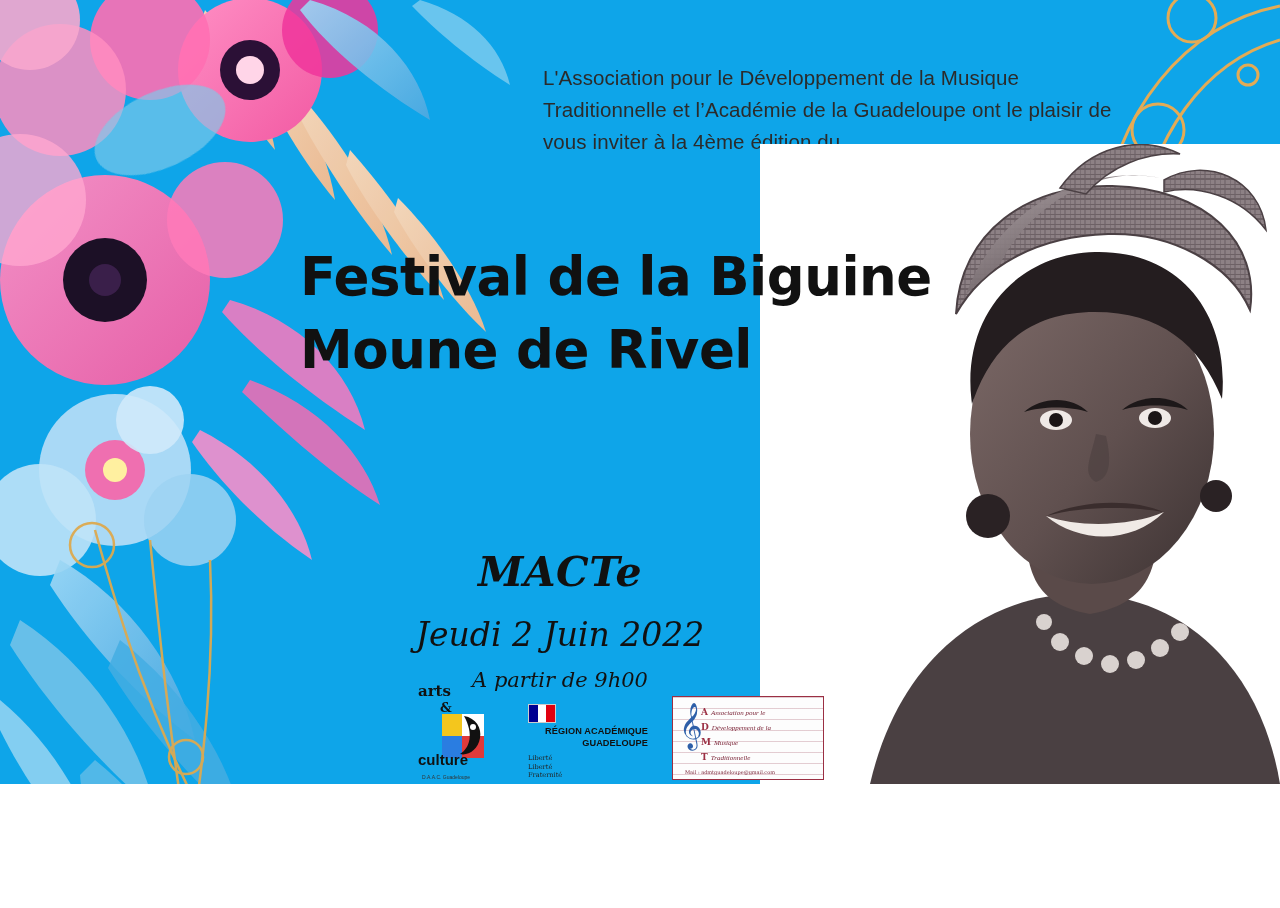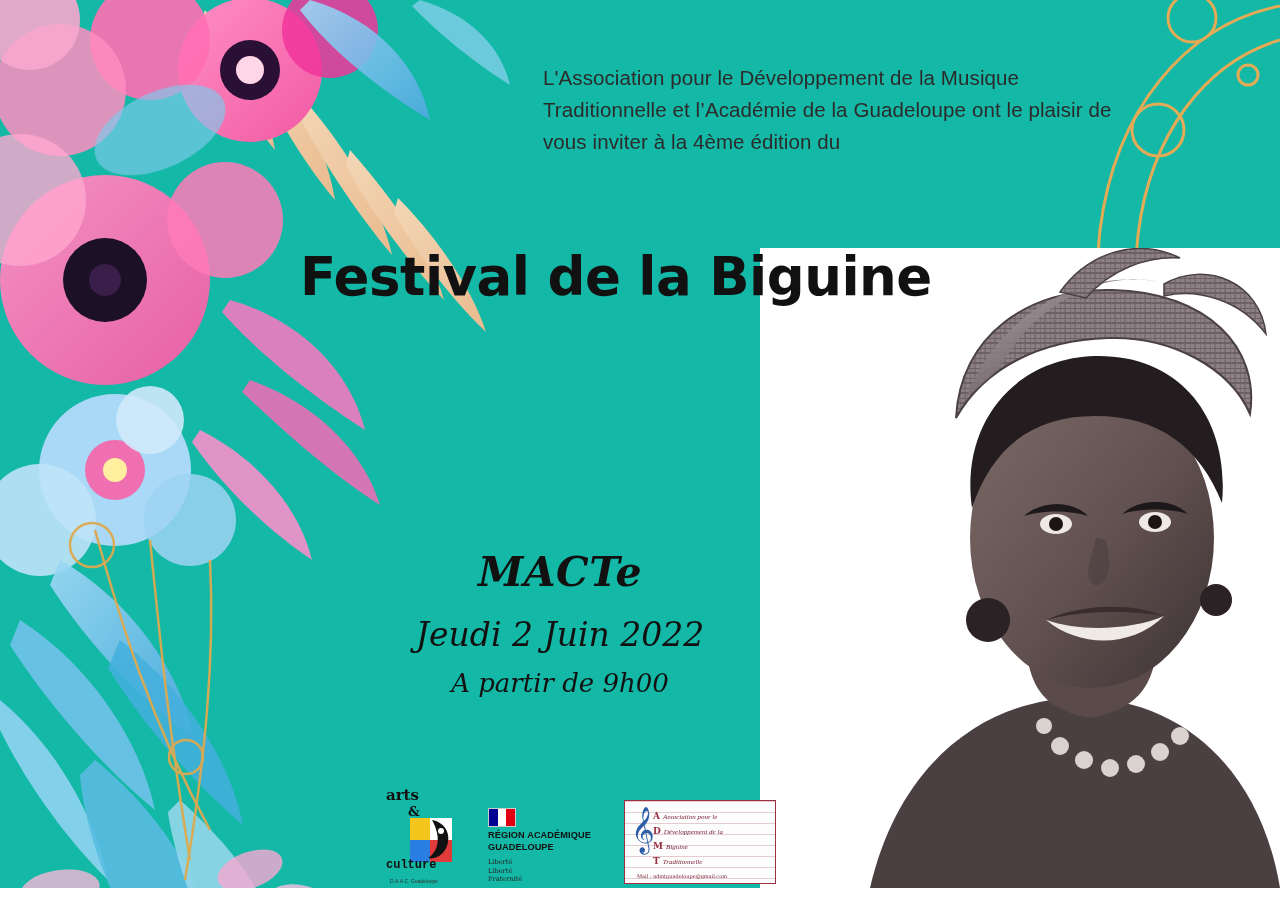--- a/index.html
+++ b/index.html
@@ -6,23 +6,23 @@
     margin: 0;
     padding: 0;
     background: #ffffff;
   }
   body {
     font-family: "Liberation Sans", sans-serif;
   }
   .poster {
     position: relative;
     width: 1280px;
-    height: 888px;
+    height: 784px;
     overflow: hidden;
-    background: #14b8a6;
+    background: #0ea5e9;
   }
 
   
   .floral {
     position: absolute;
     left: 0;
     top: 0;
     width: 540px;
     height: 908px;
     pointer-events: none;
@@ -91,43 +91,43 @@
     font-size: 41px;
     letter-spacing: 0.5px;
   }
   .venue-date {
     font-style: italic;
     font-size: 33px;
     margin-top: 19px;
   }
   .venue-time {
     font-style: italic;
-    font-size: 26px;
+    font-size: 21px;
     margin-top: 14px;
   }
 
   
   .portrait {
     position: absolute;
     right: 0px;
     bottom: 0px;
     width: 520px;
     height: 640px;
     overflow: hidden;
     z-index: 3;
   }
 
   
   .logos {
     position: absolute;
-    left: 384px;
+    left: 416px;
     bottom: 4px;
     display: flex;
     align-items: flex-end;
-    gap: 16px;
+    gap: 24px;
     z-index: 5;
     margin-top: 25px;
   }
   .logo-arts {
     width: 86px;
     height: 100px;
     position: relative;
   }
   .logo-arts .arts-word {
     position: absolute;
@@ -144,23 +144,23 @@
     top: 20px;
     font-family: "DejaVu Serif", serif;
     font-weight: bold;
     font-size: 13px;
     color: #111;
   }
   .logo-arts .culture-word {
     position: absolute;
     left: 2px;
     bottom: 12px;
-    font-family: Liberation Mono, monospace;
-    font-weight: bold;
-    font-size: 12px;
+    font-family: Liberation Sans, sans-serif;
+    font-weight: bold;
+    font-size: 15px;
     color: #111;
     text-align: center;
   }
   .logo-arts .sub {
     position: absolute;
     left: 6px;
     bottom: 0px;
     font-size: 5px;
     color: #333;
   }
@@ -188,20 +188,21 @@
   .marianne i { display: block; width: 33.34%; height: 100%; }
   .marianne .b { background: #000091; }
   .marianne .w { background: #ffffff; }
   .marianne .r { background: #e1000f; }
   .region-title {
     font-size: 9.2px;
     font-weight: bold;
     color: #111;
     line-height: 1.25;
     letter-spacing: 0.1px;
+    text-align: right;
   }
   .region-motto {
     margin-top: 5px;
     font-family: "DejaVu Serif", serif;
     font-size: 6.6px;
     color: #222;
     line-height: 1.3;
   }
 
   .logo-admt {
@@ -371,20 +372,21 @@
     <g fill="none" stroke="#e3ab55" stroke-width="3">
       <path d="M210 0 C150 70 120 170 130 270 C137 340 160 390 200 420"></path>
       <circle cx="140" cy="232" r="14"></circle>
     </g>
   </svg>
 
   <div class="intro-text">L'Association pour le Développement de la Musique Traditionnelle et l’Académie de la Guadeloupe ont le plaisir de vous inviter à la 4ème édition du</div>
 
   <div class="title-block">
     <div class="title-line">Festival de la Biguine</div>
+    <div class="title-line">Moune de Rivel</div>
   </div>
 
   <div class="venue-block">
     <div class="venue-name">MACTe</div>
     <div class="venue-date">Jeudi 2 Juin 2022</div>
     <div class="venue-time">A partir de 9h00</div>
   </div>
 
   <svg class="portrait" viewBox="0 0 520 640">
     <defs>
@@ -493,21 +495,21 @@
         <div class="admt-row">
           <span class="admt-letter">A</span>
           <span class="admt-word">Association pour le</span>
         </div>
         <div class="admt-row">
           <span class="admt-letter">D</span>
           <span class="admt-word">Développement de la</span>
         </div>
         <div class="admt-row">
           <span class="admt-letter">M</span>
-          <span class="admt-word">Biguine</span>
+          <span class="admt-word">Musique</span>
         </div>
         <div class="admt-row">
           <span class="admt-letter">T</span>
           <span class="admt-word">Traditionnelle</span>
         </div>
       </div>
       <div class="admt-mail">Mail : admtguadeloupe@gmail.com</div>
     </div>
 
   </div>

